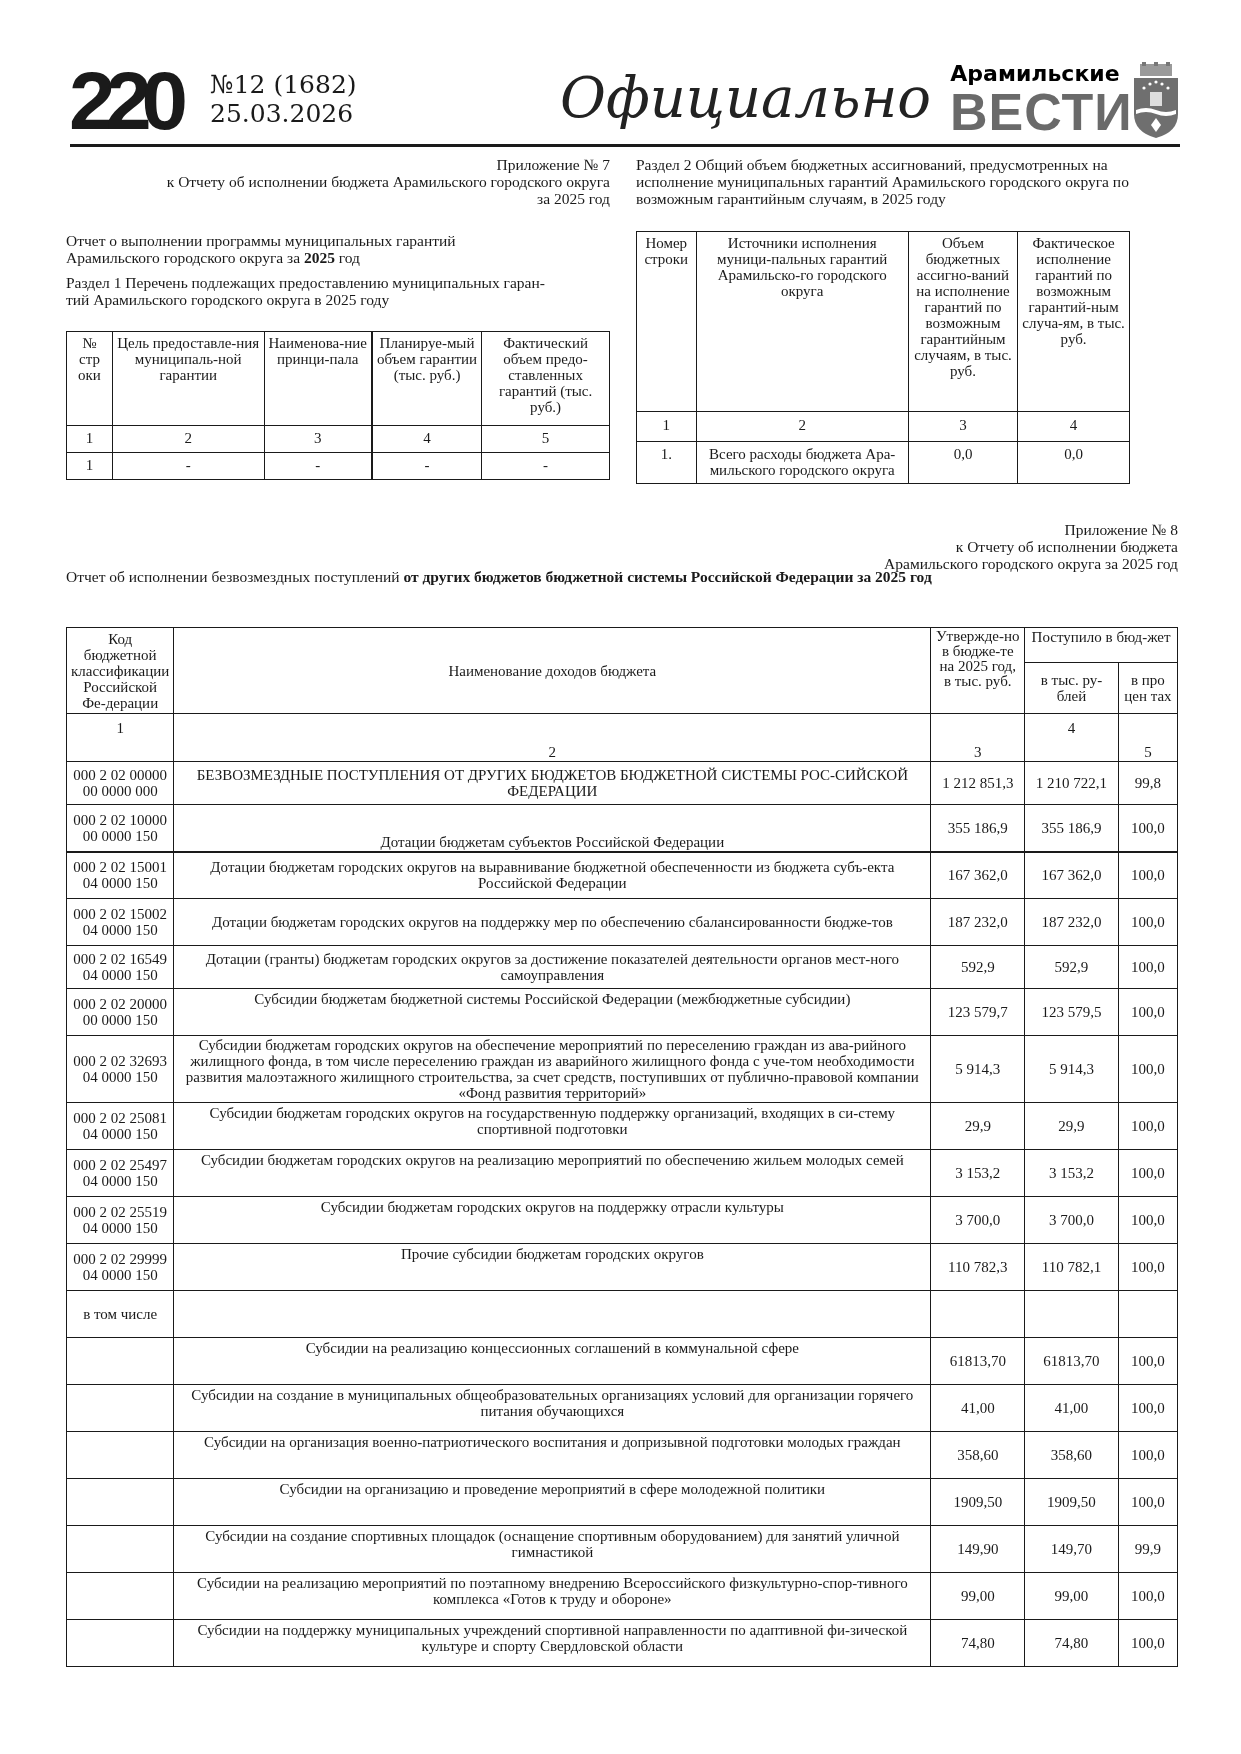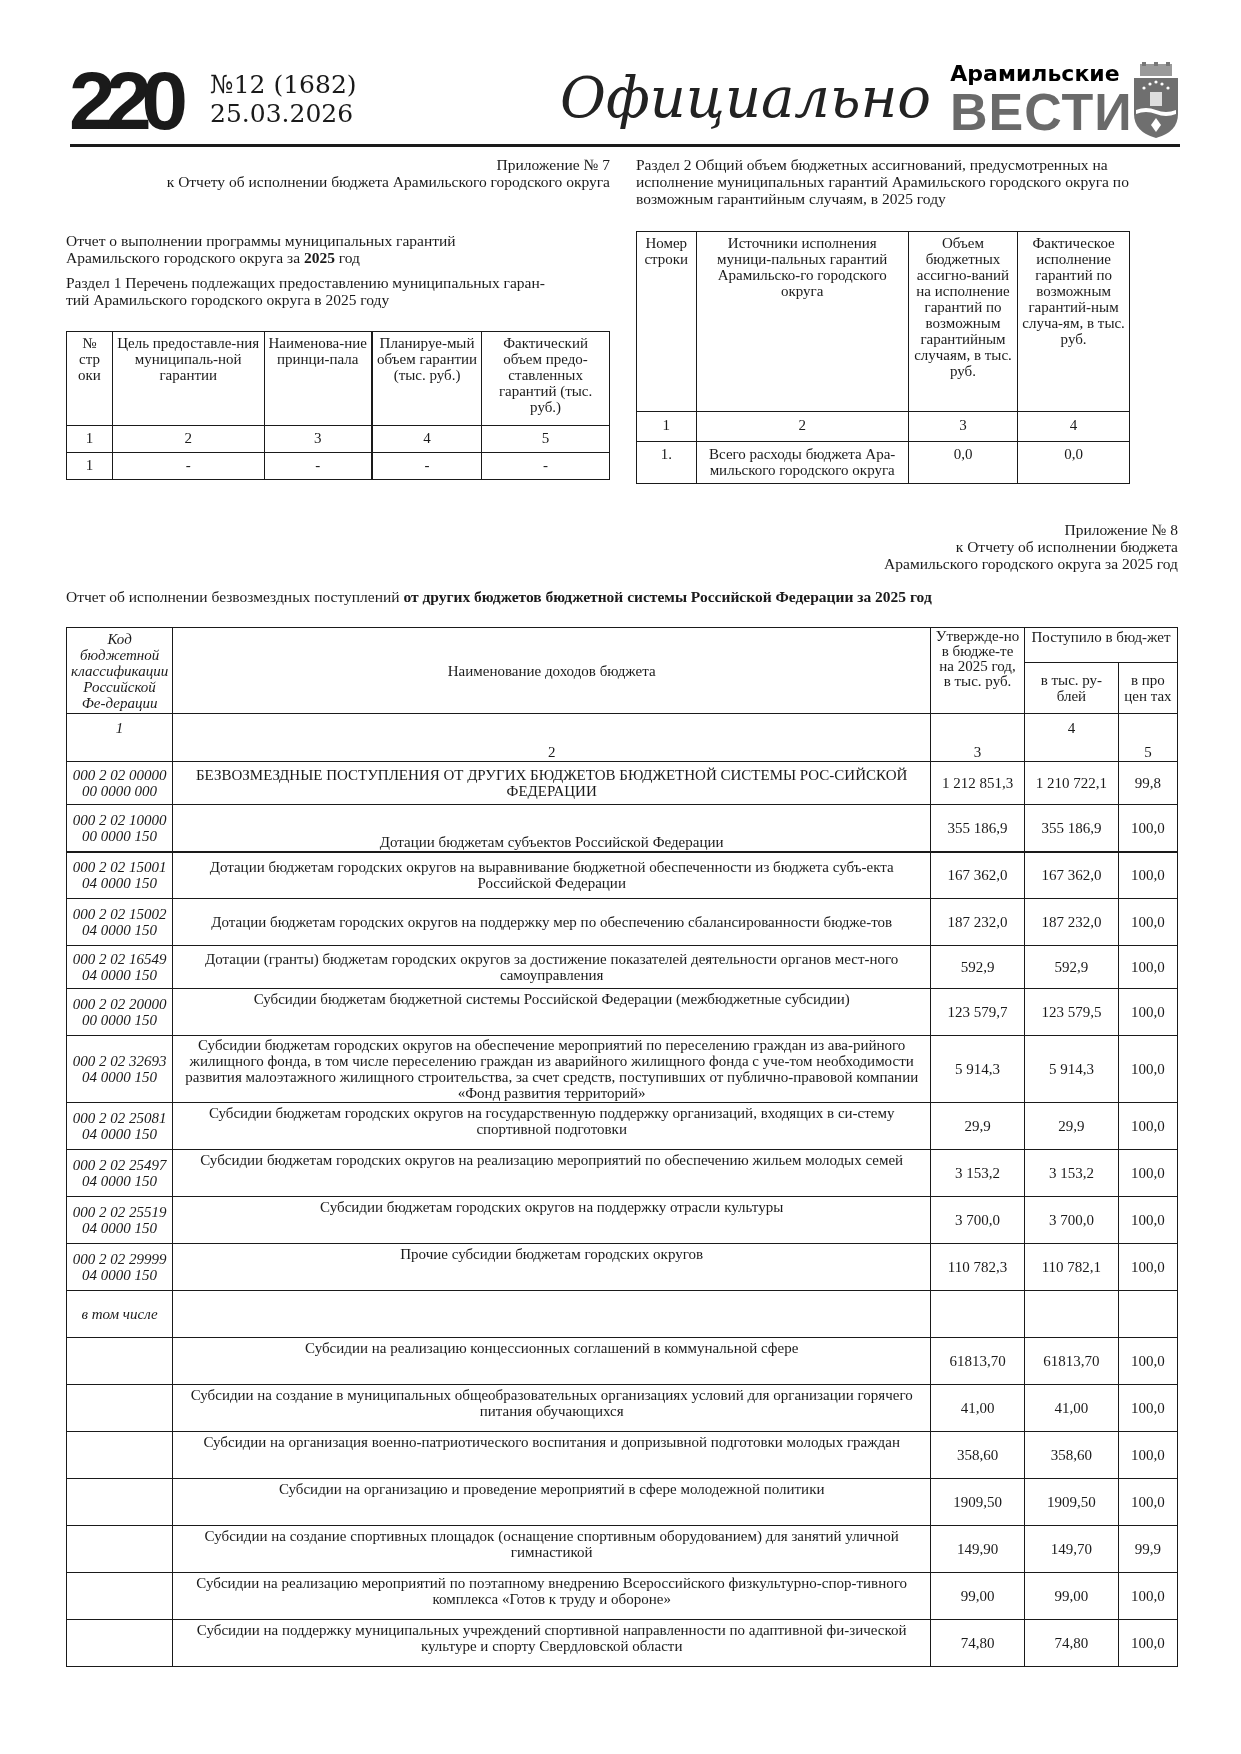--- a/index.html
+++ b/index.html
@@ -34,21 +34,21 @@
 
   
   #t2 { position: absolute; left: 636px; top: 231px; width: 494px; }
   #t2 th { height: 180px; padding-top: 3px; }
   #t2 td.num { height: 30px; padding-top: 5px; }
   #t2 td.row { height: 42px; padding-top: 4px; }
 
   
   #t3 { position: absolute; left: 66px; top: 627px; width: 1112px; border: 1.5px solid #1a1a1a; }
   #t3 td, #t3 th { font-size: 15px; line-height: 16px; }
-  #t3 .code { width: 98px; vertical-align: middle; font-style: italic; }
+  #t3 .code { width: 98px; vertical-align: middle; }
   #t3 .name { width: 743px; }
   #t3 .v3 { width: 92px; vertical-align: middle; }
   #t3 .v4 { width: 92px; vertical-align: middle; }
   #t3 .v5 { width: 58px; vertical-align: middle; }
   #t3 .name.top { vertical-align: top; padding-top: 2px; }
   #t3 .name.mid { vertical-align: middle; }
   #t3 .name.bot { vertical-align: bottom; padding-bottom: 1px; }
   #t3 tr.thick td { border-bottom: 2px solid #1a1a1a; }
 </style>
 </head>
@@ -79,20 +79,21 @@
     <rect x="18" y="30" width="12" height="14" fill="#ddd"></rect>
     <path d="M4 48 Q14 44 24 48 Q34 52 44 48 V52 Q34 56 24 52 Q14 48 4 52 Z" fill="#fff"></path>
     <path d="M24 56 L29 63 L24 70 L19 63 Z" fill="#fff"></path>
   </svg>
   <div class="masthead-rule"></div>
 </div>
 
 <div class="abs right txt15" style="left:66px; top:156px; width:544px;">
   <div>Приложение № 7</div>
   <div>к Отчету об исполнении бюджета Арамильского городского округа</div>
+  <div>за 2025 год</div>
 </div>
 
 <div class="abs center txt15" style="left:66px; top:224px; width:544px;margin-top:8px;">
   <div>Отчет о выполнении программы муниципальных гарантий</div>
   <div><span>Арамильского городского округа за </span><b>2025</b><span> год</span></div>
 </div>
 
 <div class="abs center txt15" style="left:66px; top:274px; width:544px;">
   <div>Раздел 1 Перечень подлежащих предоставлению муниципальных гаран-</div>
   <div>тий Арамильского городского округа в 2025 году</div>
@@ -148,21 +149,21 @@
   </tr>
 </tbody>
   </table>
 
 <div class="abs right txt15" style="left:700px; top:521px; width:478px;">
   <div>Приложение № 8</div>
   <div>к Отчету об исполнении бюджета</div>
   <div>Арамильского городского округа за 2025 год</div>
 </div>
 
-<div class="abs center txt15" style="left:66px; top:588px; width:1112px;">
+<div class="abs center txt15" style="left:66px; top:568px; width:1112px;">
   <span>Отчет об исполнении безвозмездных поступлений </span><b>от других бюджетов бюджетной системы Российской Федерации за 2025 год</b>
 </div>
 
 <table id="t3">
   <tbody>
       <tr>
     <th class="code" rowspan="2" style="height:86px;">Код бюджетной классификации Российской Фе-дерации</th>
     <th class="name" rowspan="2" style="vertical-align:middle;">Наименование доходов бюджета</th>
     <th class="v3" rowspan="2" style="vertical-align:top; line-height:15px;">Утвержде-но в бюдже-те на 2025 год, в тыс. руб.</th>
     <th colspan="2" style="height:34px;">Поступило в бюд-жет</th>

